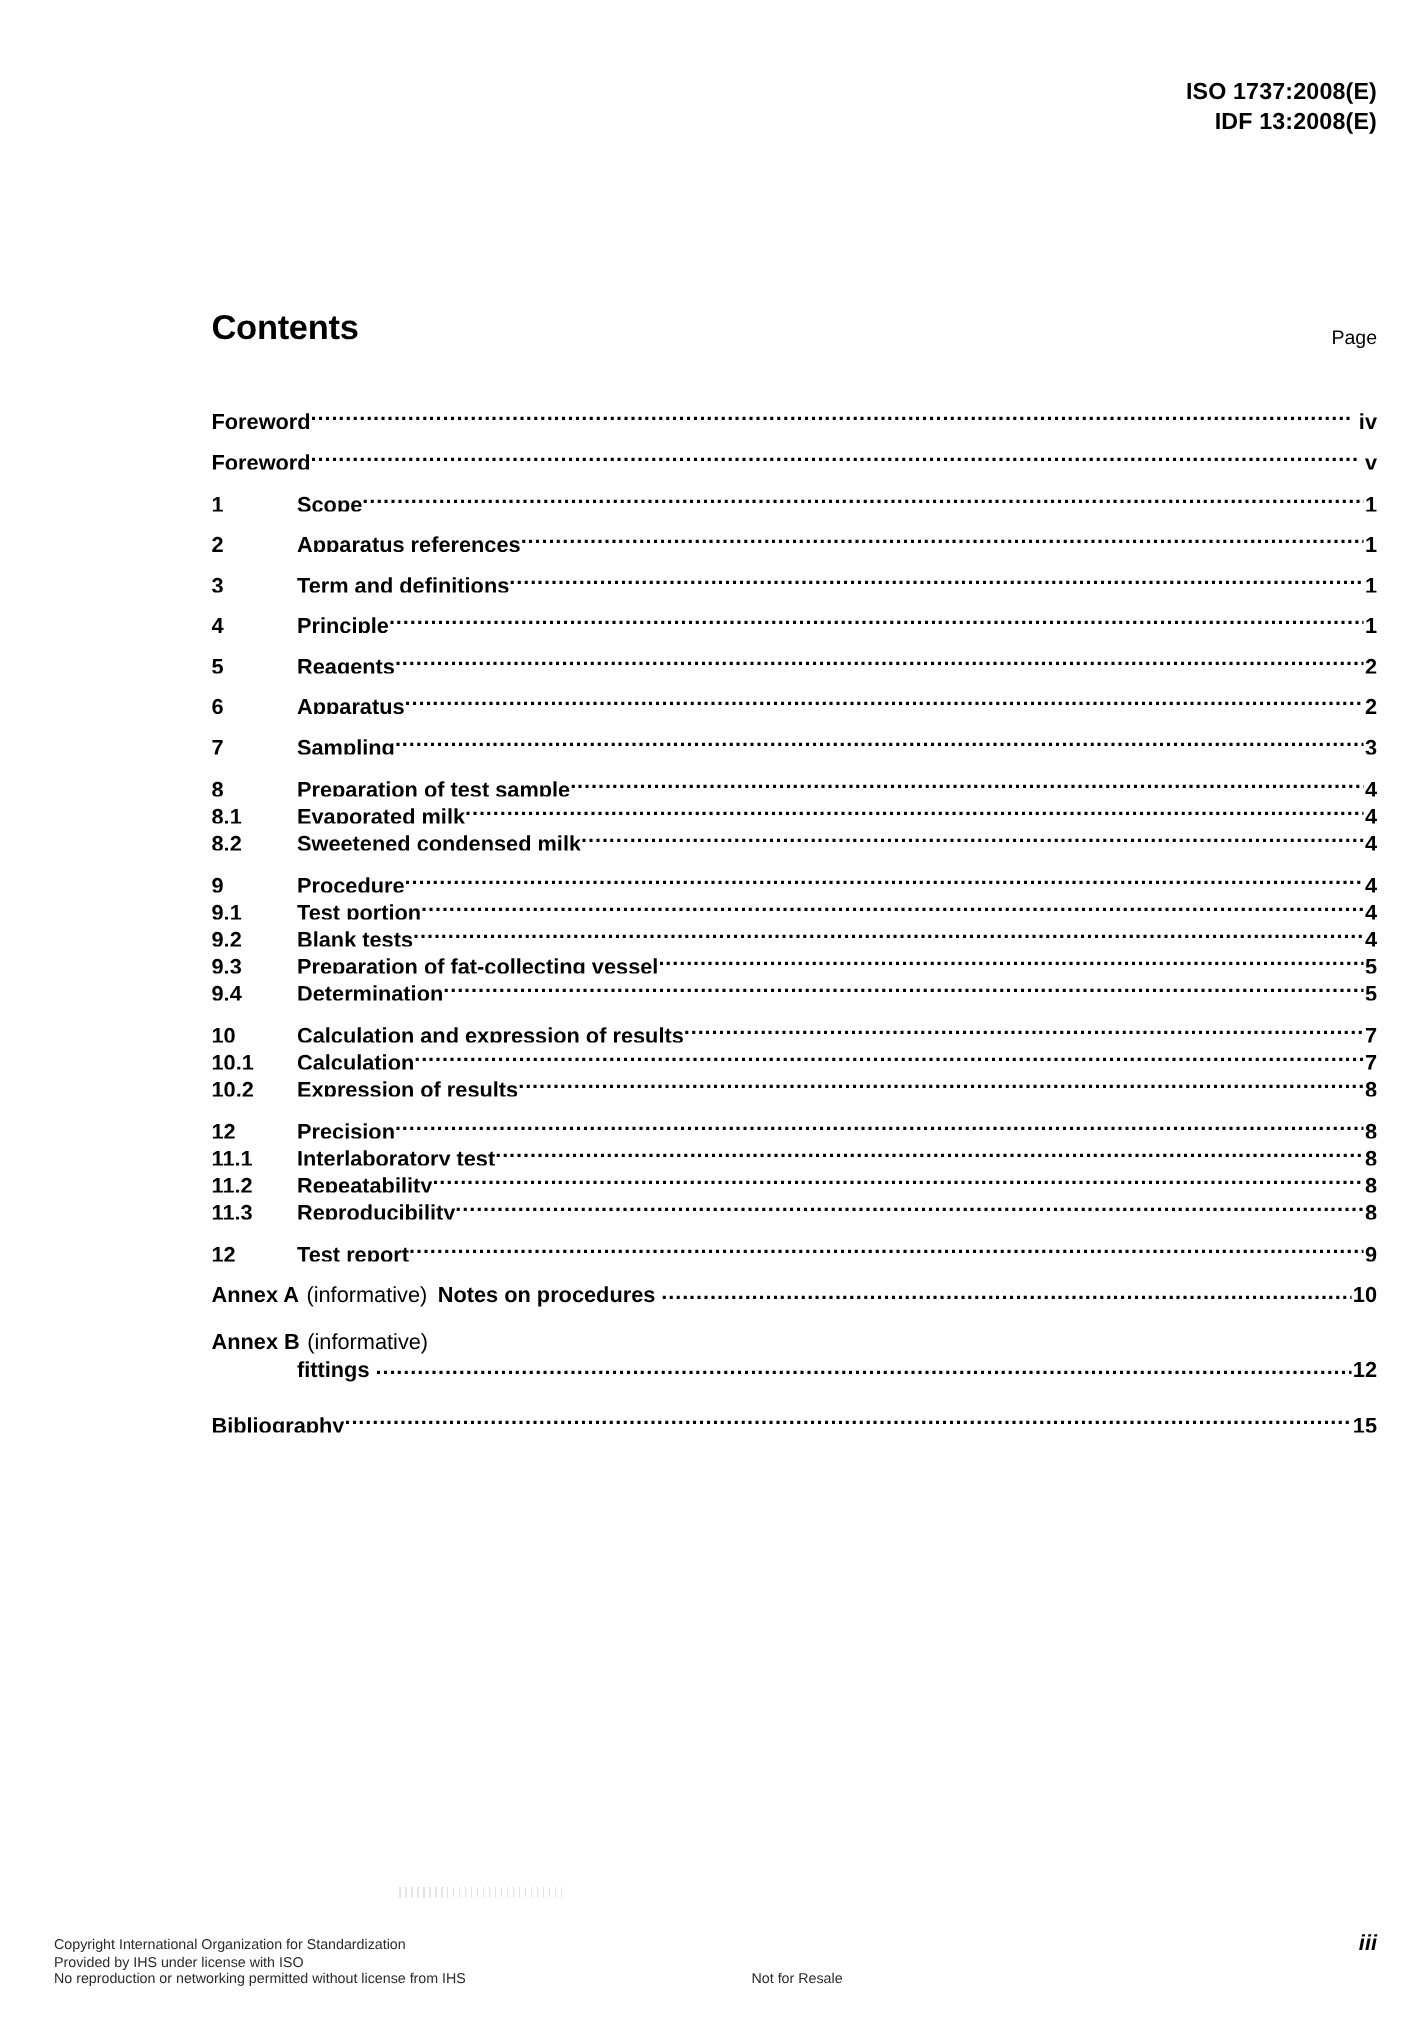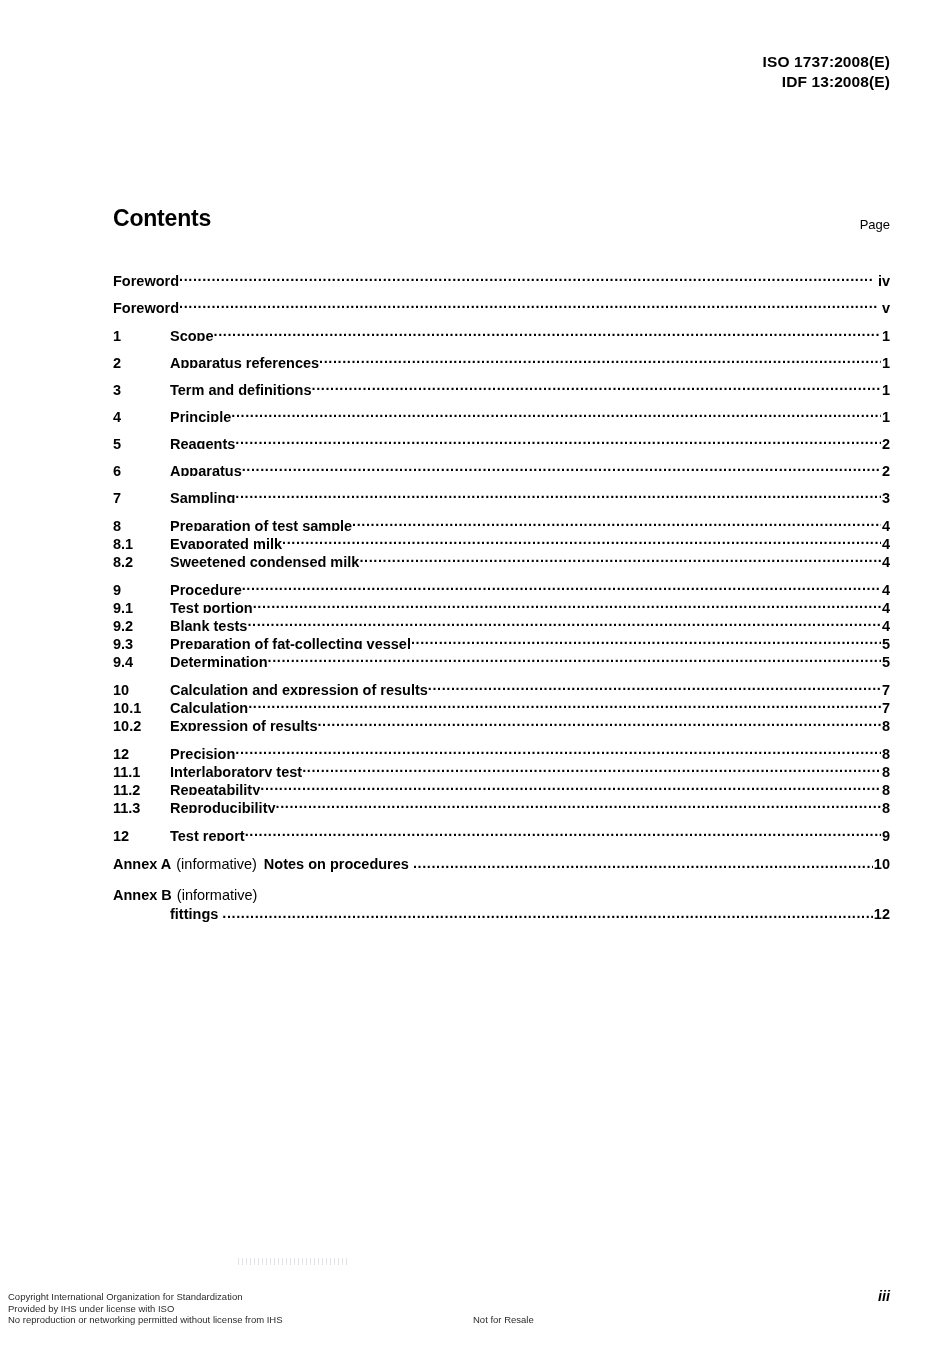--- a/index.html
+++ b/index.html
@@ -12,20 +12,21 @@
     height: 1345px;
     position: relative;
     font-family: "Liberation Sans", sans-serif;
     color: #000000;
     overflow: hidden;
   }
 
   .page {
     position: absolute;
     inset: 0;
+    margin-left: 28px;
   }
 
   
   .doc-header {
     position: absolute;
     top: 52px;
     left: 0;
     width: 890px;
     text-align: right;
     font-size: 15.5px;
@@ -114,26 +115,26 @@
   .toc-row.space-pg .toc-pg { padding-left: 5px; }
 
   
   .annex-row {
     font-size: 14.5px;
     font-weight: bold;
     line-height: 19px;
   }
   .annex-line1 {
     display: flex;
-    align-items: center;
+    align-items: flex-start;
     white-space: nowrap;
   }
   .annex-line2 {
     display: flex;
-    align-items: flex-end;
+    align-items: flex-start;
     white-space: nowrap;
     padding-left: 57px;
   }
   .annex-head {
     flex: 0 0 auto;
   }
   .annex-head .reg { font-weight: normal; }
   .annex-title {
     flex: 0 0 auto;
     padding-left: 7px;
@@ -406,20 +407,25 @@
           <span>Annex B</span><span class="reg" style="padding-left:5px;">(informative)</span>
         </span>
       </div>
       <div class="annex-line2">
         <span class="annex-title" style="padding-left:0;">fittings</span>
         <span class="toc-leader" style="margin-left:4px;"></span>
         <span class="toc-pg">12</span>
       </div>
     </div>
 
+    <div class="toc-row no-num" style="margin-top:13px;">
+      <span class="toc-label">Bibliography</span>
+      <span class="toc-leader"></span>
+      <span class="toc-pg">15</span>
+    </div>
 
   </div>
 
   <div class="scan-artifact"></div>
 
   <div class="iso-copyright">© ISO and IDF 2008 – All rights reserved</div>
 
   <div class="ihs-block">
     <div>Copyright International Organization for Standardization</div>
     <div>Provided by IHS under license with ISO</div>

